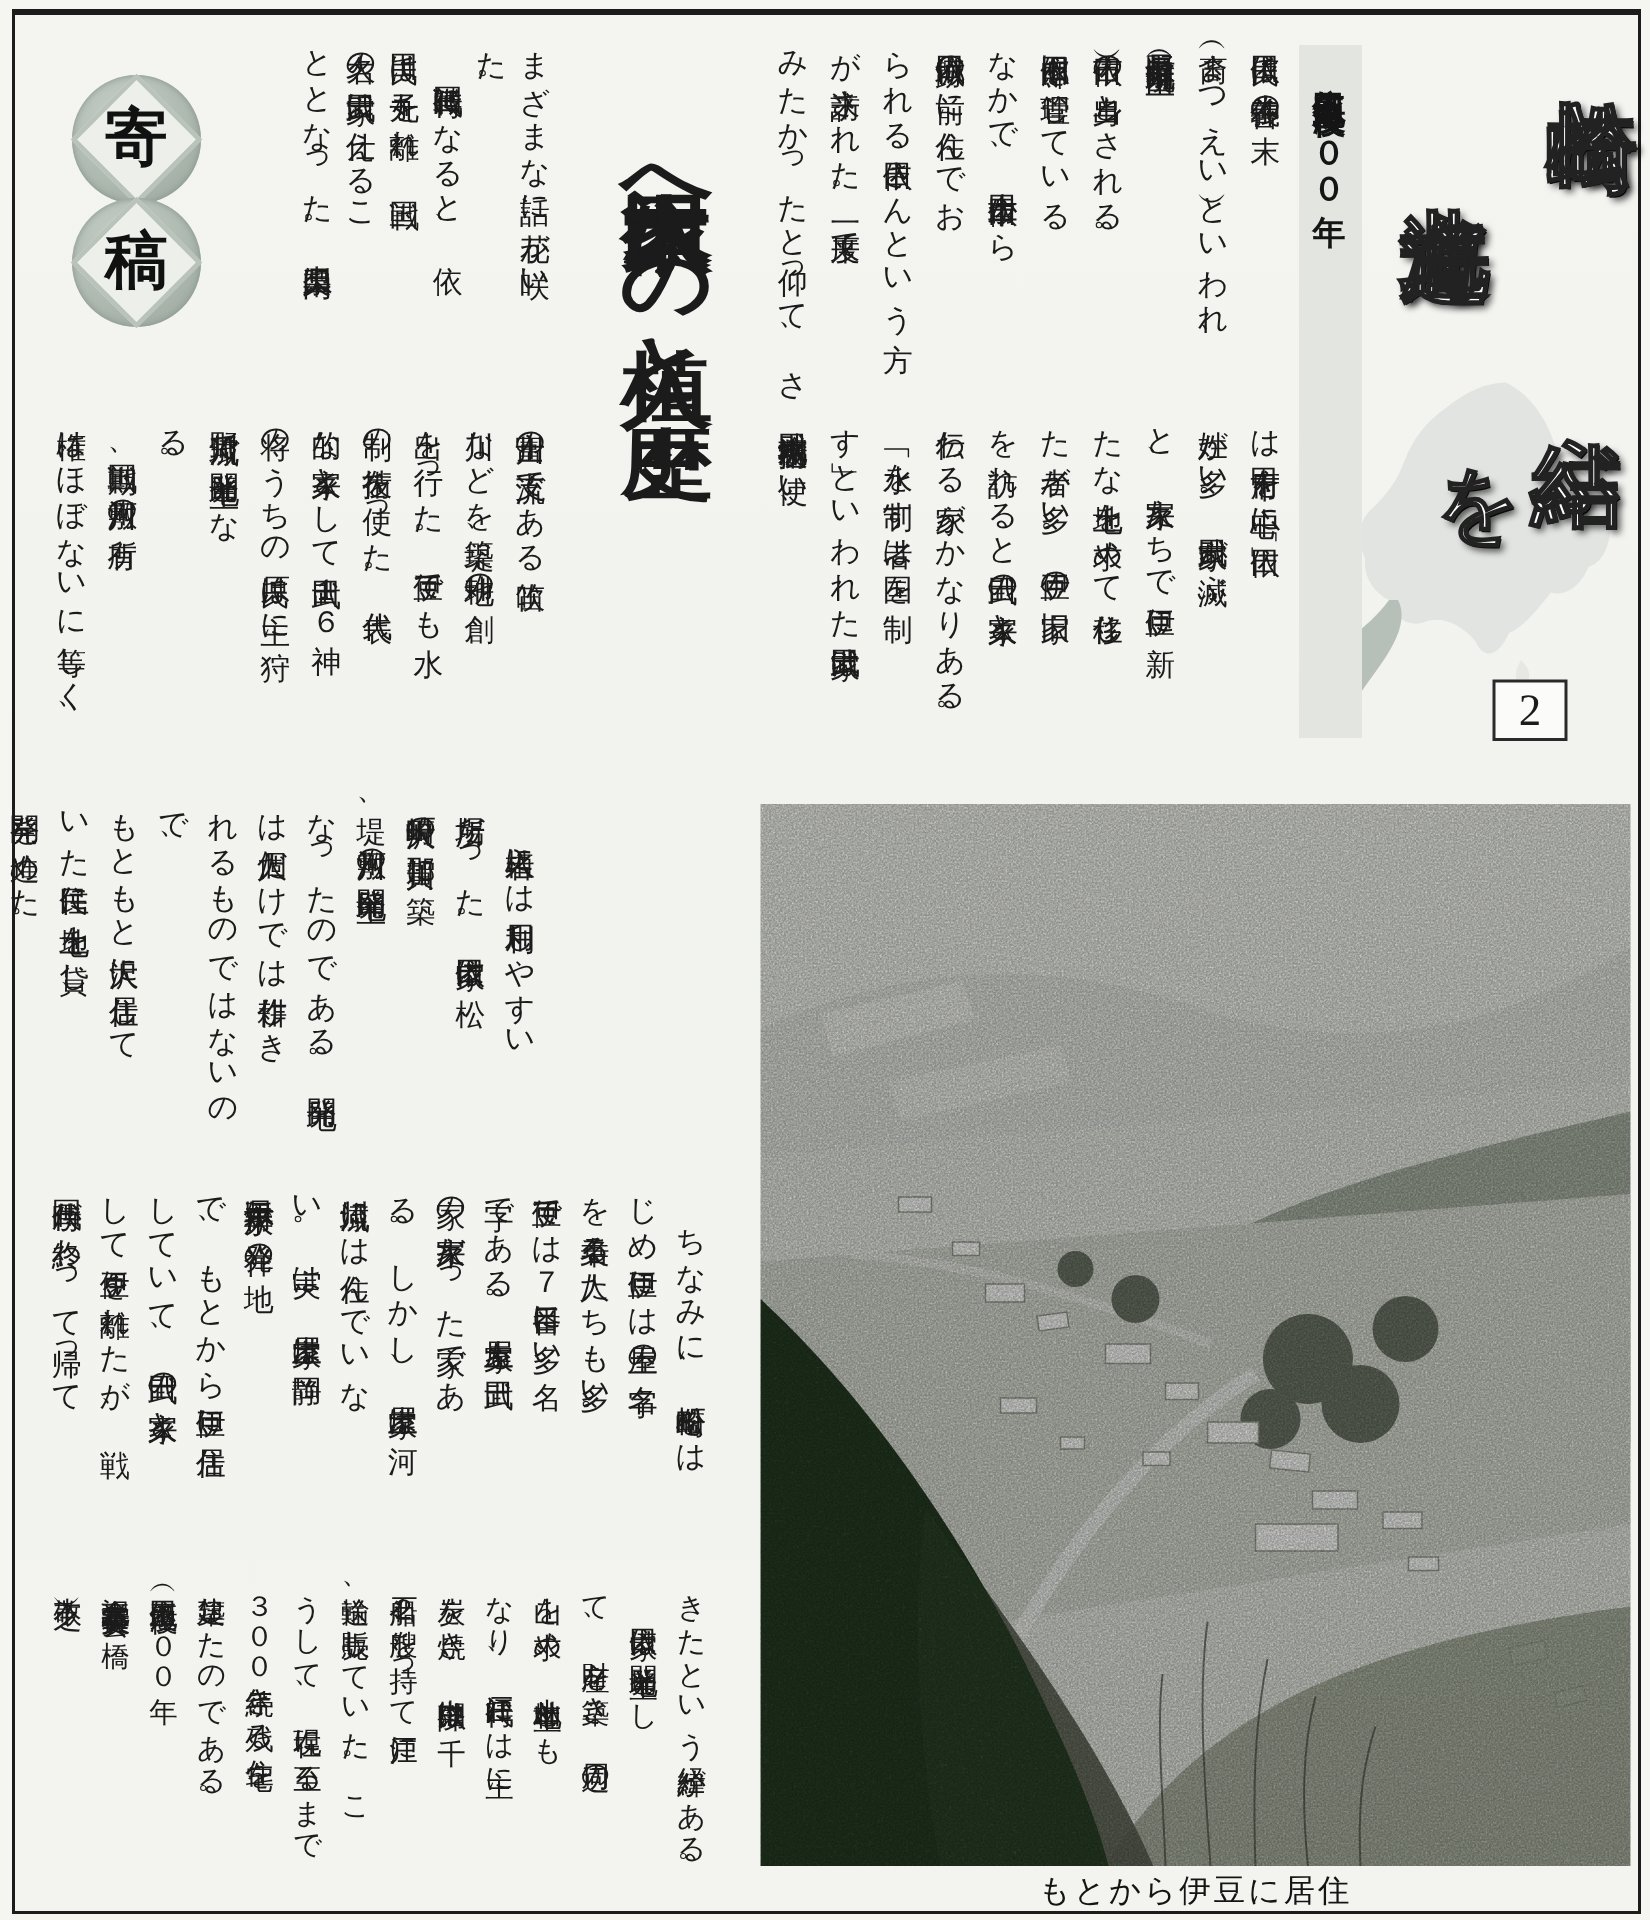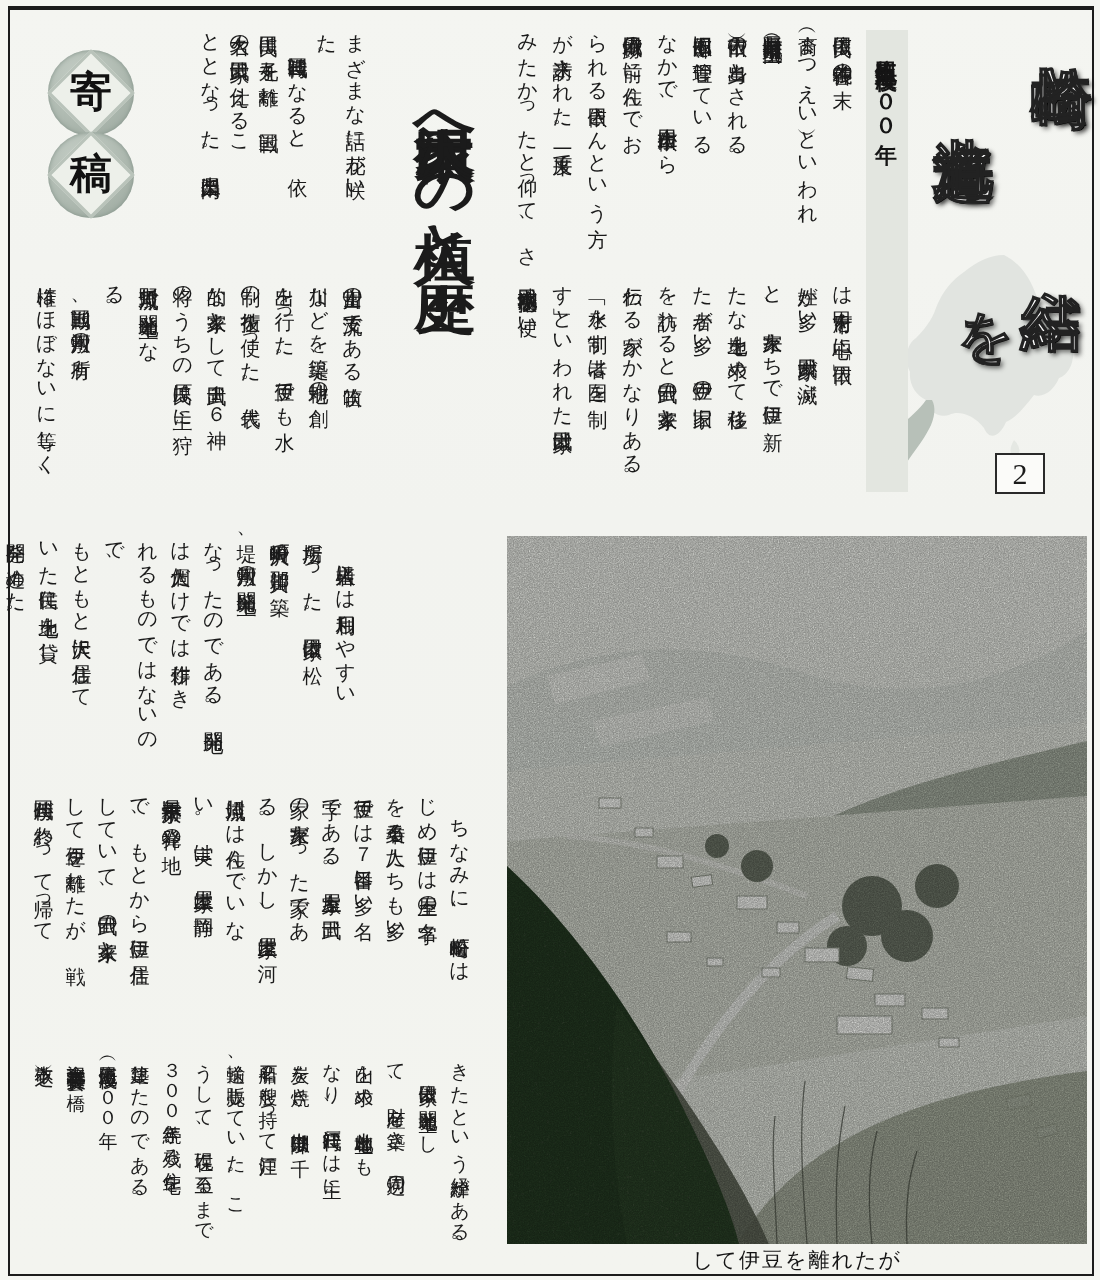--- a/index.html
+++ b/index.html
@@ -277,15 +277,15 @@
     <path d="M0,330 C60,385 120,465 170,560 C200,620 222,668 232,708 L0,708 Z" filter="url(#grainIn)" opacity="0.5"></path>
     <g stroke="#3d4238" stroke-width="1.3" opacity="0.65" fill="none">
       <path d="M300,708 C295,640 292,590 298,545"></path>
       <path d="M330,708 C328,650 330,610 338,570"></path>
       <path d="M365,708 C360,660 362,625 370,595"></path>
       <path d="M400,708 C398,665 402,640 410,615"></path>
       <path d="M270,708 C268,655 264,615 268,580"></path>
     </g>
     <rect width="580" height="708" filter="url(#grain)" opacity="0.4"></rect>
   </svg>
-  <div class="caption">して伊豆を離れたが</div>
+  <div class="caption">もとから伊豆に居住</div>
 
 </div>
 
 </body></html>

